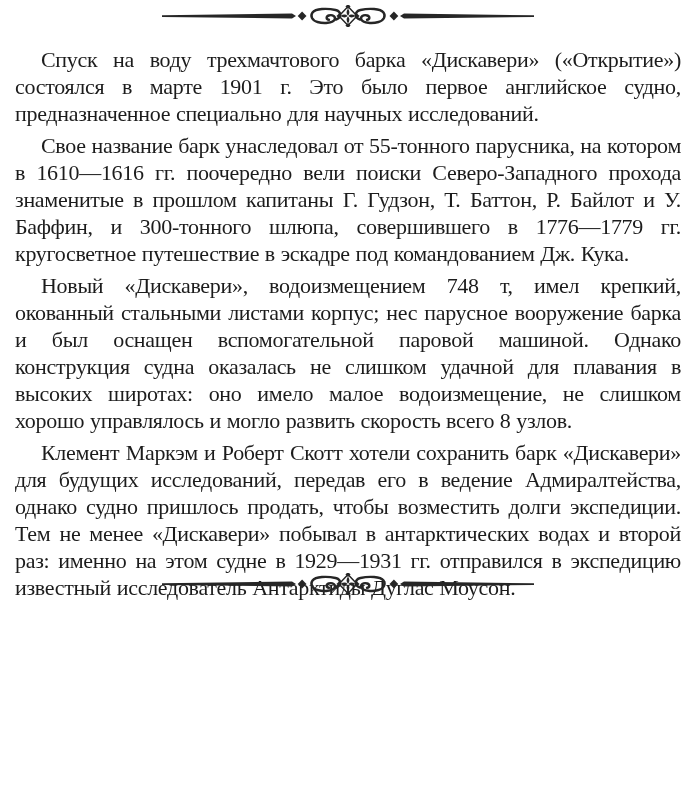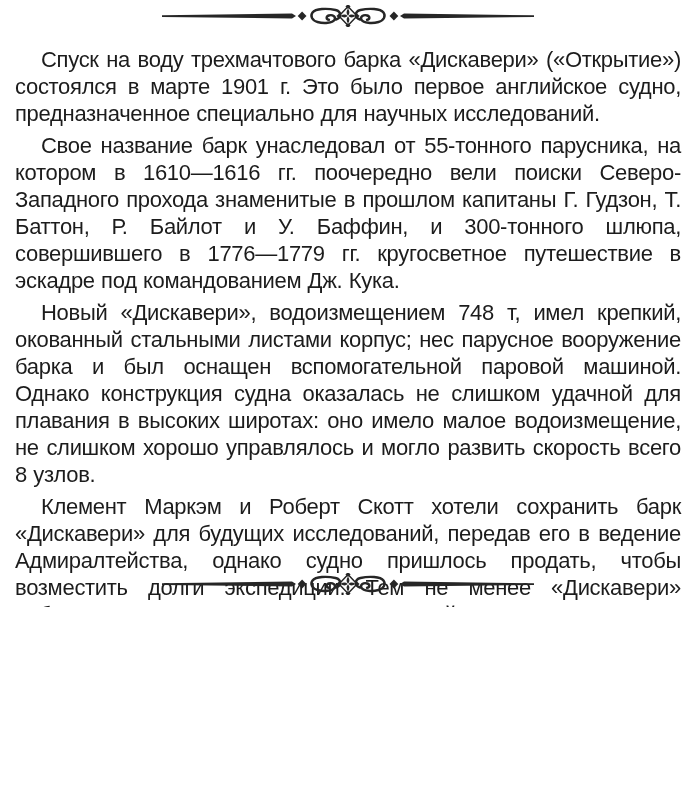--- a/index.html
+++ b/index.html
@@ -6,21 +6,21 @@
     margin: 0;
     padding: 0;
     background: #ffffff;
   }
   .page {
     position: relative;
     width: 696px;
     height: 607px;
     background: #ffffff;
     overflow: hidden;
-    font-family: Liberation Sans, sans-serif;
+    font-family: Liberation Serif, serif;
   }
   .ornament {
     position: absolute;
     left: 0;
     width: 696px;
     text-align: center;
     line-height: 0;
   }
   .ornament.top { top: 5px; }
   .ornament.bottom { bottom: 12px; }

